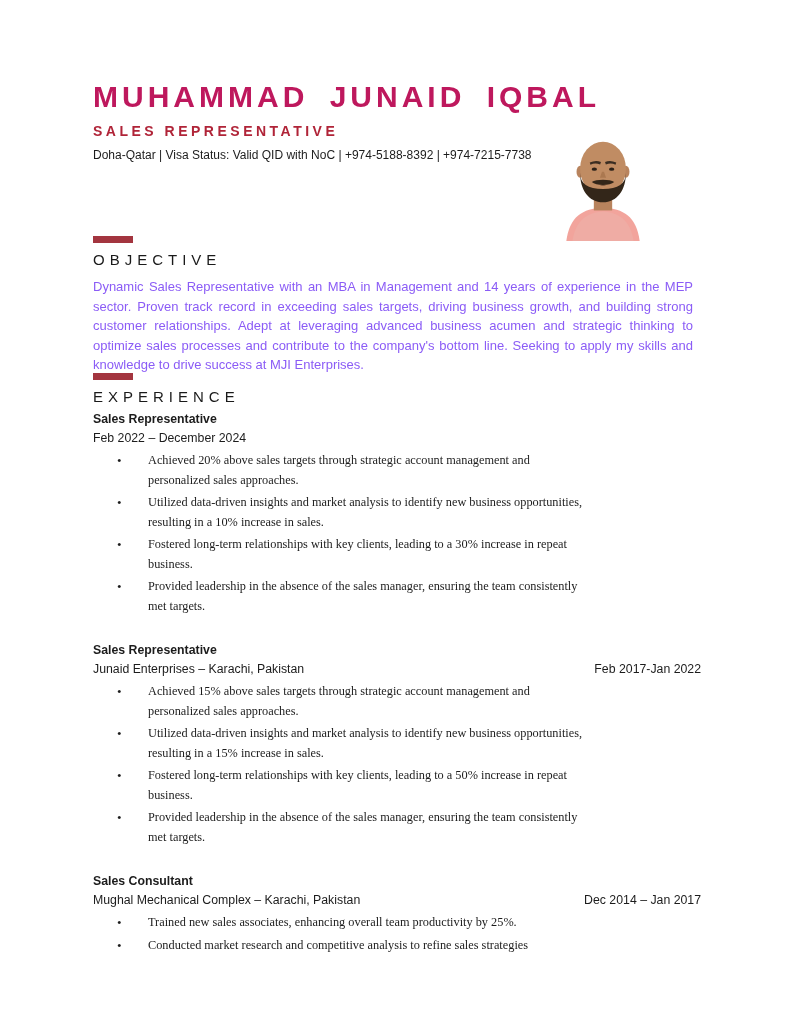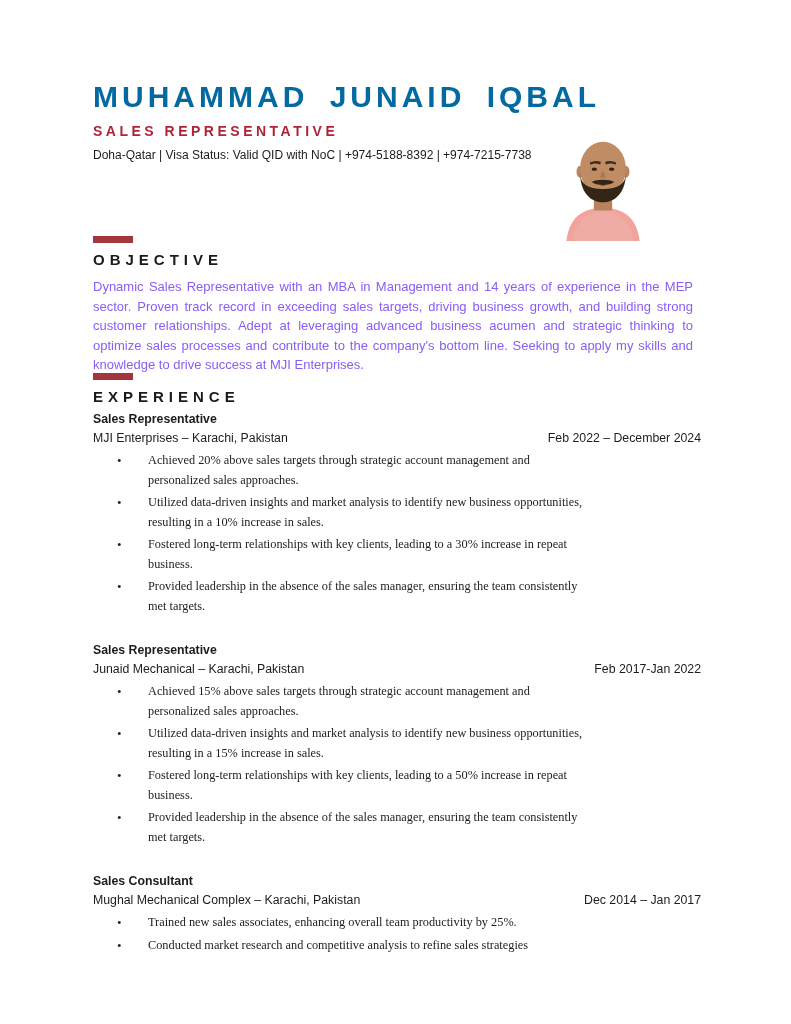--- a/index.html
+++ b/index.html
@@ -14,21 +14,21 @@
   }
 
   
   .header { position: absolute; left: 93px; top: 80px; width: 610px; }
   .name {
     margin: 0;
     font-size: 30px;
     font-weight: bold;
     letter-spacing: 4px;
     word-spacing: 9px;
-    color: #0369a1;
+    color: #be185d;
     line-height: 34px;
     white-space: nowrap;
   }
   .role {
     margin-top: 9px;
     font-size: 14px;
     font-weight: bold;
     letter-spacing: 3.5px;
     color: #b02438;
   }
@@ -50,21 +50,21 @@
   }
 
   
   .section { position: absolute; left: 93px; width: 608px; }
   .section.objective { top: 236px; }
   .section.experience { top: 373px; }
   .accent-bar { width: 40px; height: 7px; background: #a3353f; }
   .section h2 {
     margin: 7px 0 0 0;
     font-size: 15px;
-    font-weight: bold;
+    font-weight: normal;
     letter-spacing: 5px;
     color: #1a1a1a;
     line-height: 20px;
   }
   .objective p {
     margin: 7px 8px 0 0;
     font-size: 13px;
     line-height: 19.5px;
     text-align: justify;
     color: #8b5cf6;
@@ -150,34 +150,33 @@
     <p>Dynamic Sales Representative with an MBA in Management and 14 years of experience in the MEP sector. Proven track record in exceeding sales targets, driving business growth, and building strong customer relationships. Adept at leveraging advanced business acumen and strategic thinking to optimize sales processes and contribute to the company's bottom line. Seeking to apply my skills and knowledge to drive success at MJI Enterprises.</p>
   </div>
 
   <div class="section experience">
     <div class="accent-bar"></div>
     <h2>EXPERIENCE</h2>
     <div id="jobs-list">
         <section class="job">
           <div class="job-title">Sales Representative</div>
           <div class="job-meta">
-            <span class="job-company">MJI Enterprises – Karachi, Pakistan</span>
             <span class="job-dates">Feb 2022 – December 2024</span>
           </div>
           <ul>
             <li>Achieved 20% above sales targets through strategic account management and personalized sales approaches.</li>
             <li>Utilized data-driven insights and market analysis to identify new business opportunities, resulting in a 10% increase in sales.</li>
             <li>Fostered long-term relationships with key clients, leading to a 30% increase in repeat business.</li>
             <li>Provided leadership in the absence of the sales manager, ensuring the team consistently met targets.</li>
           </ul>
         </section>
         <section class="job">
           <div class="job-title">Sales Representative</div>
           <div class="job-meta">
-            <span class="job-company">Junaid Mechanical – Karachi, Pakistan</span>
+            <span class="job-company">Junaid Enterprises – Karachi, Pakistan</span>
             <span class="job-dates">Feb 2017-Jan 2022</span>
           </div>
           <ul>
             <li>Achieved 15% above sales targets through strategic account management and personalized sales approaches.</li>
             <li>Utilized data-driven insights and market analysis to identify new business opportunities, resulting in a 15% increase in sales.</li>
             <li>Fostered long-term relationships with key clients, leading to a 50% increase in repeat business.</li>
             <li>Provided leadership in the absence of the sales manager, ensuring the team consistently met targets.</li>
           </ul>
         </section>
         <section class="job">

